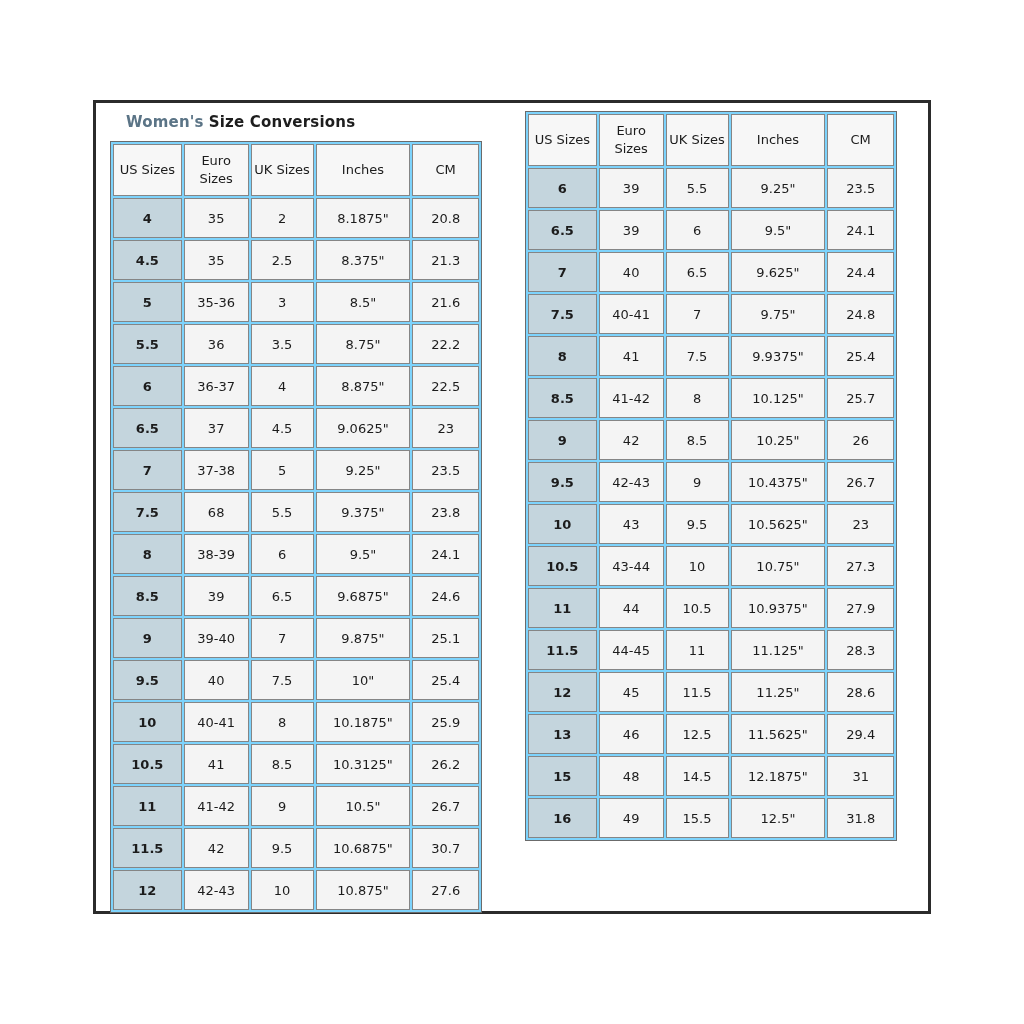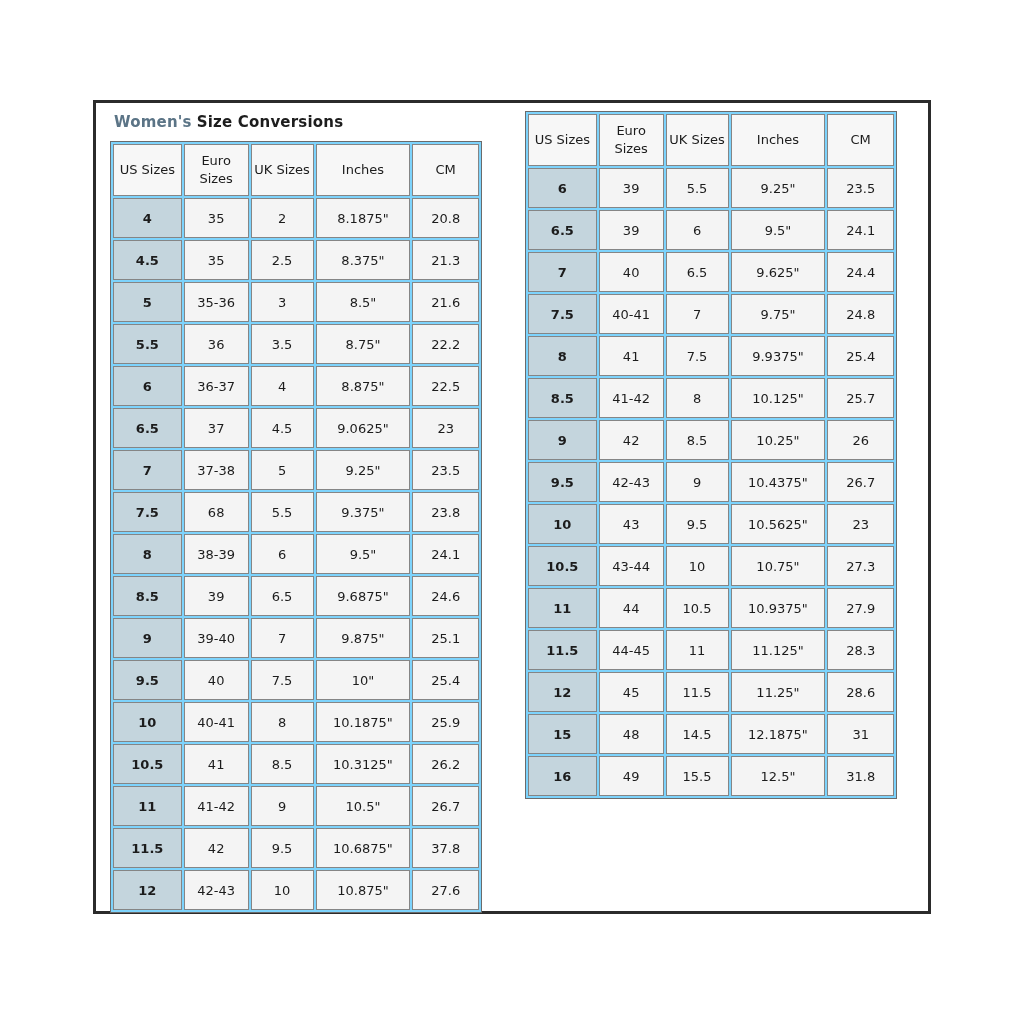--- a/index.html
+++ b/index.html
@@ -26,21 +26,21 @@
     background: #ffffff;
   }
   .panel {
     position: absolute;
     top: 8px;
     width: 372px;
   }
   .panel.women { left: 14px; }
   .panel.men   { left: 429px; }
   .title {
-    margin: 0 0 8px 4px;
+    margin: 0 0 8px 16px;
     font-size: 15px;
     font-weight: bold;
     color: #1d1d1d;
     letter-spacing: 0.2px;
     height: 22px;
     line-height: 22px;
     white-space: nowrap;
   }
   .title .accent { color: #5b7486; margin-right: 5px; }
   table.size-table {
@@ -212,21 +212,21 @@
               <td>41-42</td>
               <td>9</td>
               <td>10.5"</td>
               <td>26.7</td>
             </tr>
             <tr>
               <td class="us-col">11.5</td>
               <td>42</td>
               <td>9.5</td>
               <td>10.6875"</td>
-              <td>37.8</td>
+              <td>30.7</td>
             </tr>
             <tr>
               <td class="us-col">12</td>
               <td>42-43</td>
               <td>10</td>
               <td>10.875"</td>
               <td>27.6</td>
             </tr>
           </tbody>
       </table>
@@ -336,20 +336,27 @@
               <td>28.3</td>
             </tr>
             <tr>
               <td class="us-col">12</td>
               <td>45</td>
               <td>11.5</td>
               <td>11.25"</td>
               <td>28.6</td>
             </tr>
             <tr>
+              <td class="us-col">13</td>
+              <td>46</td>
+              <td>12.5</td>
+              <td>11.5625"</td>
+              <td>29.4</td>
+            </tr>
+            <tr>
               <td class="us-col">15</td>
               <td>48</td>
               <td>14.5</td>
               <td>12.1875"</td>
               <td>31</td>
             </tr>
             <tr>
               <td class="us-col">16</td>
               <td>49</td>
               <td>15.5</td>

